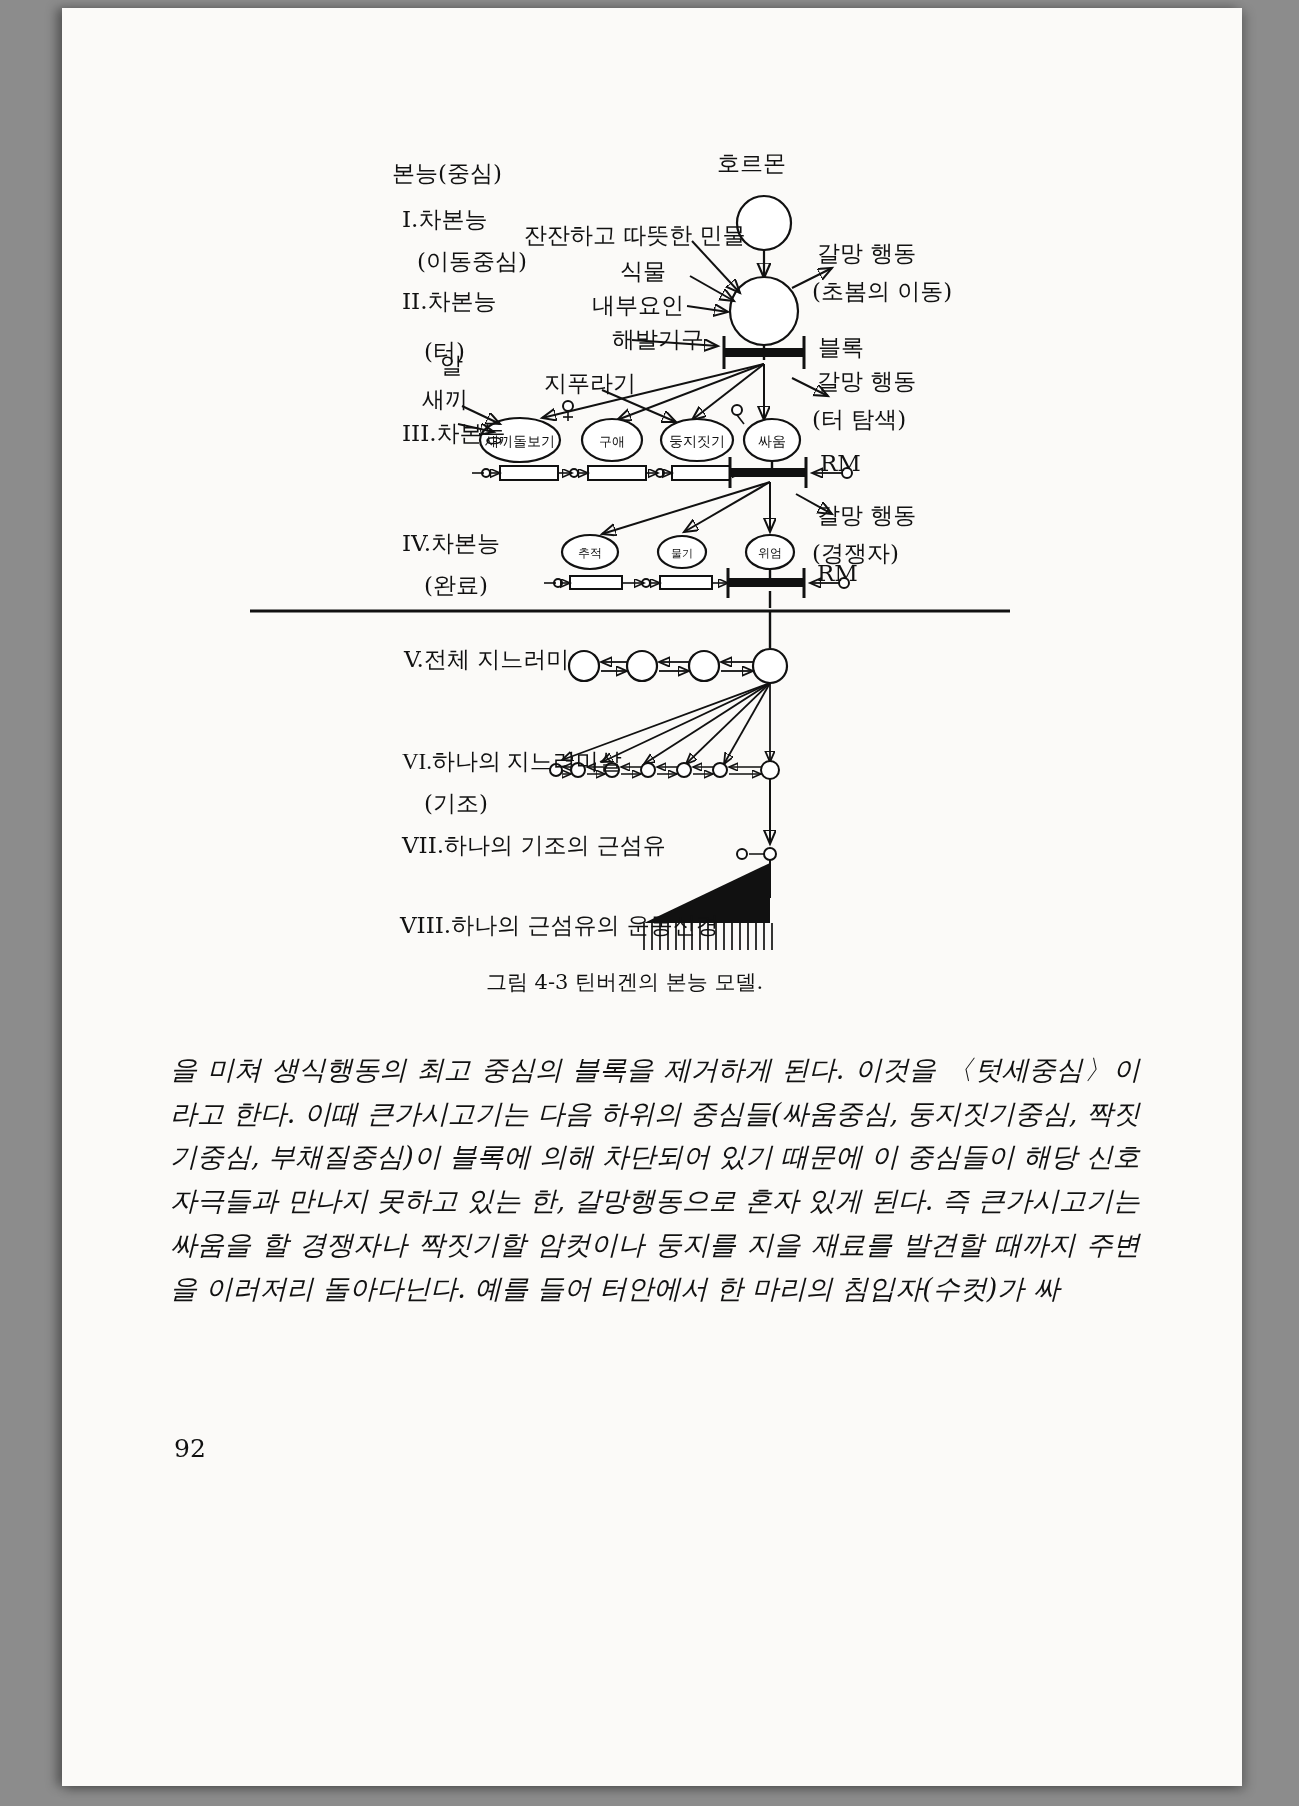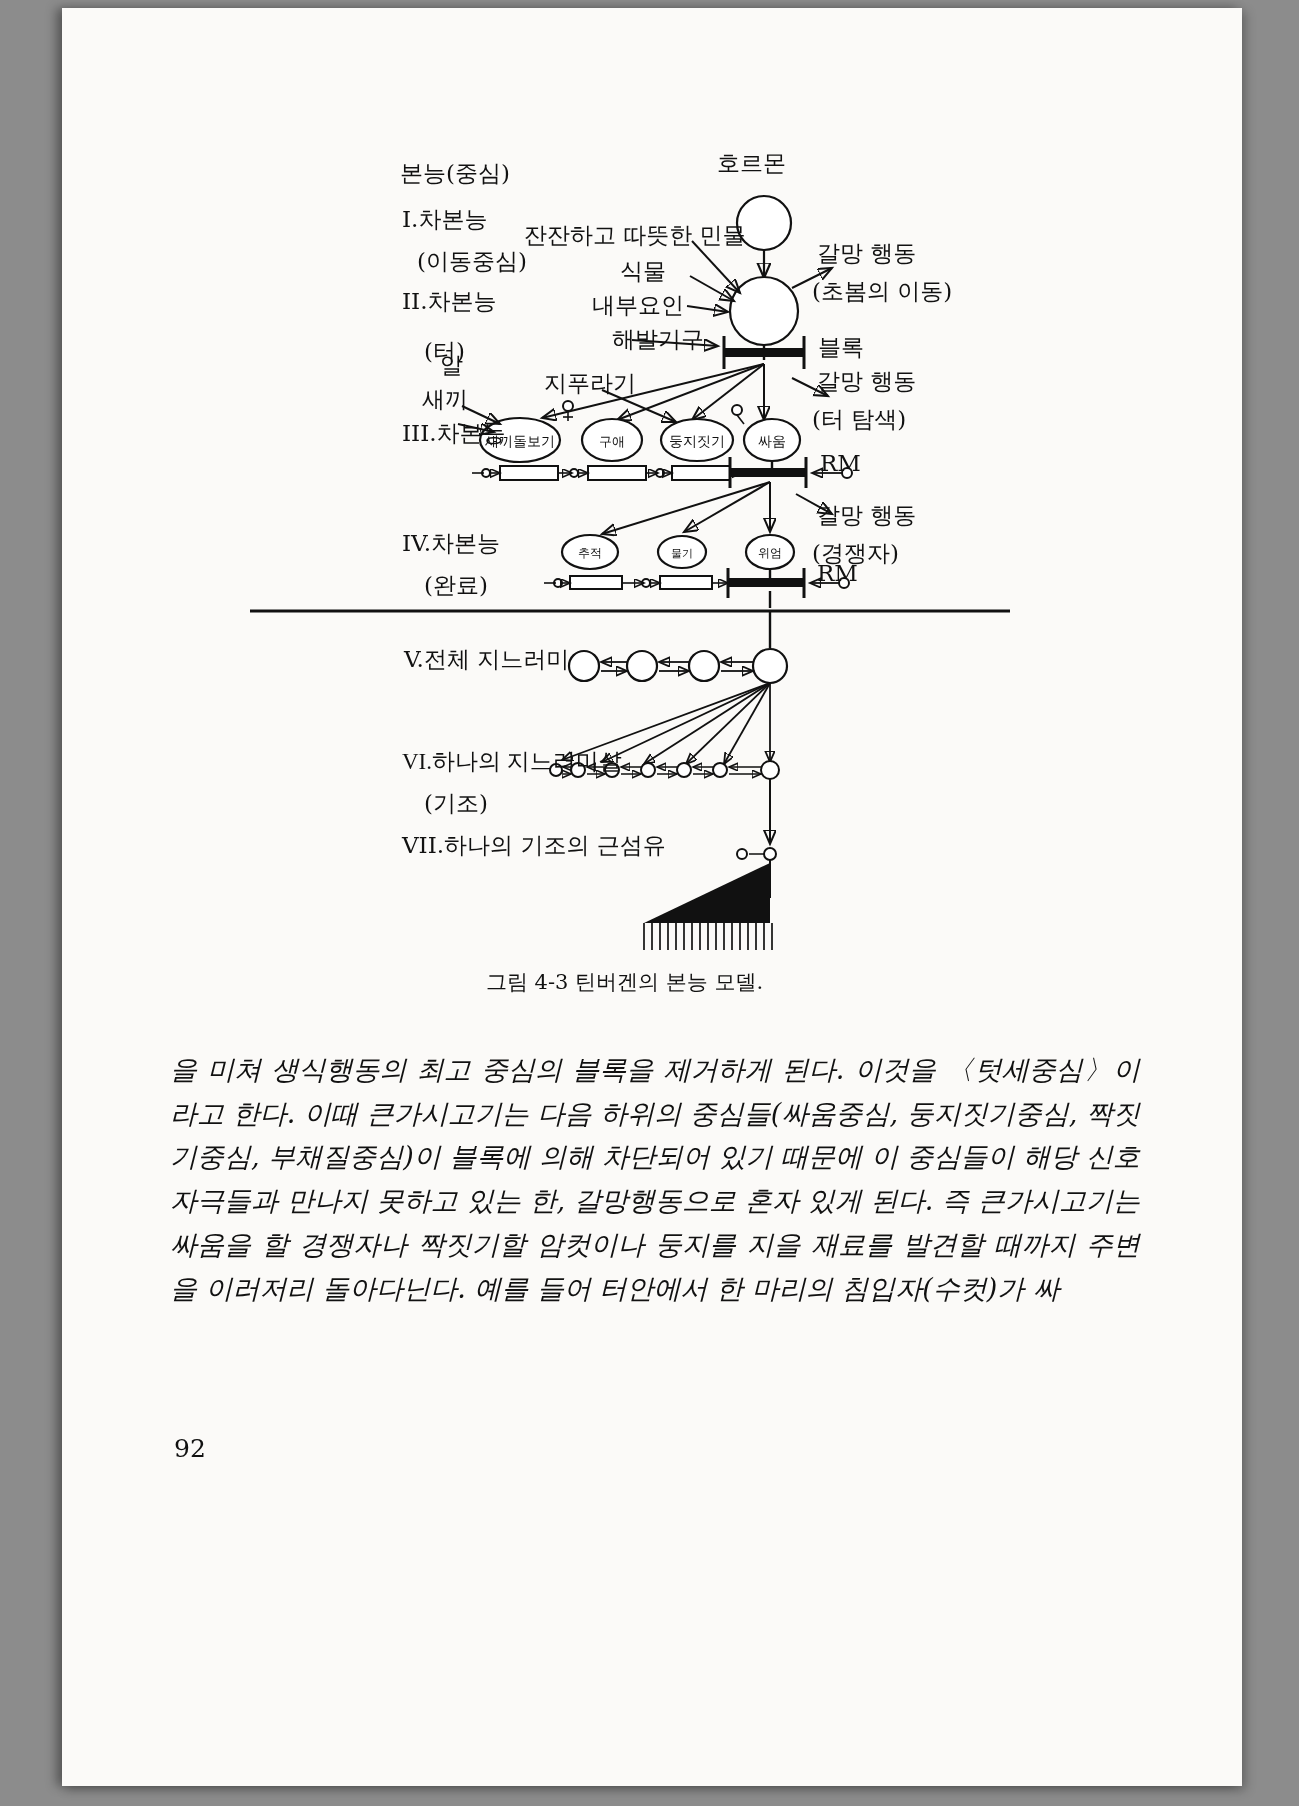--- a/index.html
+++ b/index.html
@@ -253,32 +253,33 @@
             <line x1="452" y1="795" x2="452" y2="822"></line>
               <line x1="460" y1="795" x2="460" y2="822"></line>
             <line x1="468" y1="795" x2="468" y2="822"></line>
               <line x1="476" y1="795" x2="476" y2="822"></line>
             <line x1="484" y1="795" x2="484" y2="822"></line>
               <line x1="492" y1="795" x2="492" y2="822"></line>
             <line x1="500" y1="795" x2="500" y2="822"></line>
           </g>
         </svg>
 
-        <div class="fig-label lvl" style="left:128px;top:30px;">본능(중심)</div>
+        <div class="fig-label lvl" style="left:120px;top:30px;">본능(중심)</div>
         <div class="fig-label lvl" style="left:130px;top:76px;">I.차본능</div>
         <div class="fig-label lvl" style="left:145px;top:118px;">(이동중심)</div>
         <div class="fig-label lvl" style="left:130px;top:158px;">II.차본능</div>
         <div class="fig-label lvl" style="left:152px;top:208px;">(터)</div>
         <div class="fig-label lvl" style="left:130px;top:290px;">III.차본능</div>
         <div class="fig-label lvl" style="left:130px;top:400px;">IV.차본능</div>
         <div class="fig-label lvl" style="left:152px;top:442px;">(완료)</div>
         <div class="fig-label lvl" style="left:132px;top:516px;">V.전체 지느러미</div>
         <div class="fig-label lvl" style="left:130px;top:618px;font-family:Liberation Serif, serif;">VI.하나의 지느러미살</div>
         <div class="fig-label lvl" style="left:152px;top:660px;">(기조)</div>
         <div class="fig-label lvl" style="left:130px;top:702px;">VII.하나의 기조의 근섬유</div>
+        <div class="fig-label lvl" style="left:128px;top:782px;">VIII.하나의 근섬유의 운동신경</div>
 
         <div class="fig-label lvl" style="left:445px;top:20px;">호르몬</div>
         <div class="fig-label lvl" style="left:252px;top:92px;">잔잔하고 따뜻한 민물</div>
         <div class="fig-label lvl" style="left:348px;top:128px;">식물</div>
         <div class="fig-label lvl" style="left:320px;top:162px;text-align:center;">내부요인</div>
         <div class="fig-label lvl" style="left:340px;top:196px;">해발기구</div>
         <div class="fig-label lvl" style="left:272px;top:240px;">지푸라기</div>
         <div class="fig-label lvl" style="left:168px;top:222px;">알</div>
         <div class="fig-label lvl" style="left:150px;top:256px;">새끼</div>
         <div class="fig-label lvl" style="left:546px;top:204px;">블록</div>

